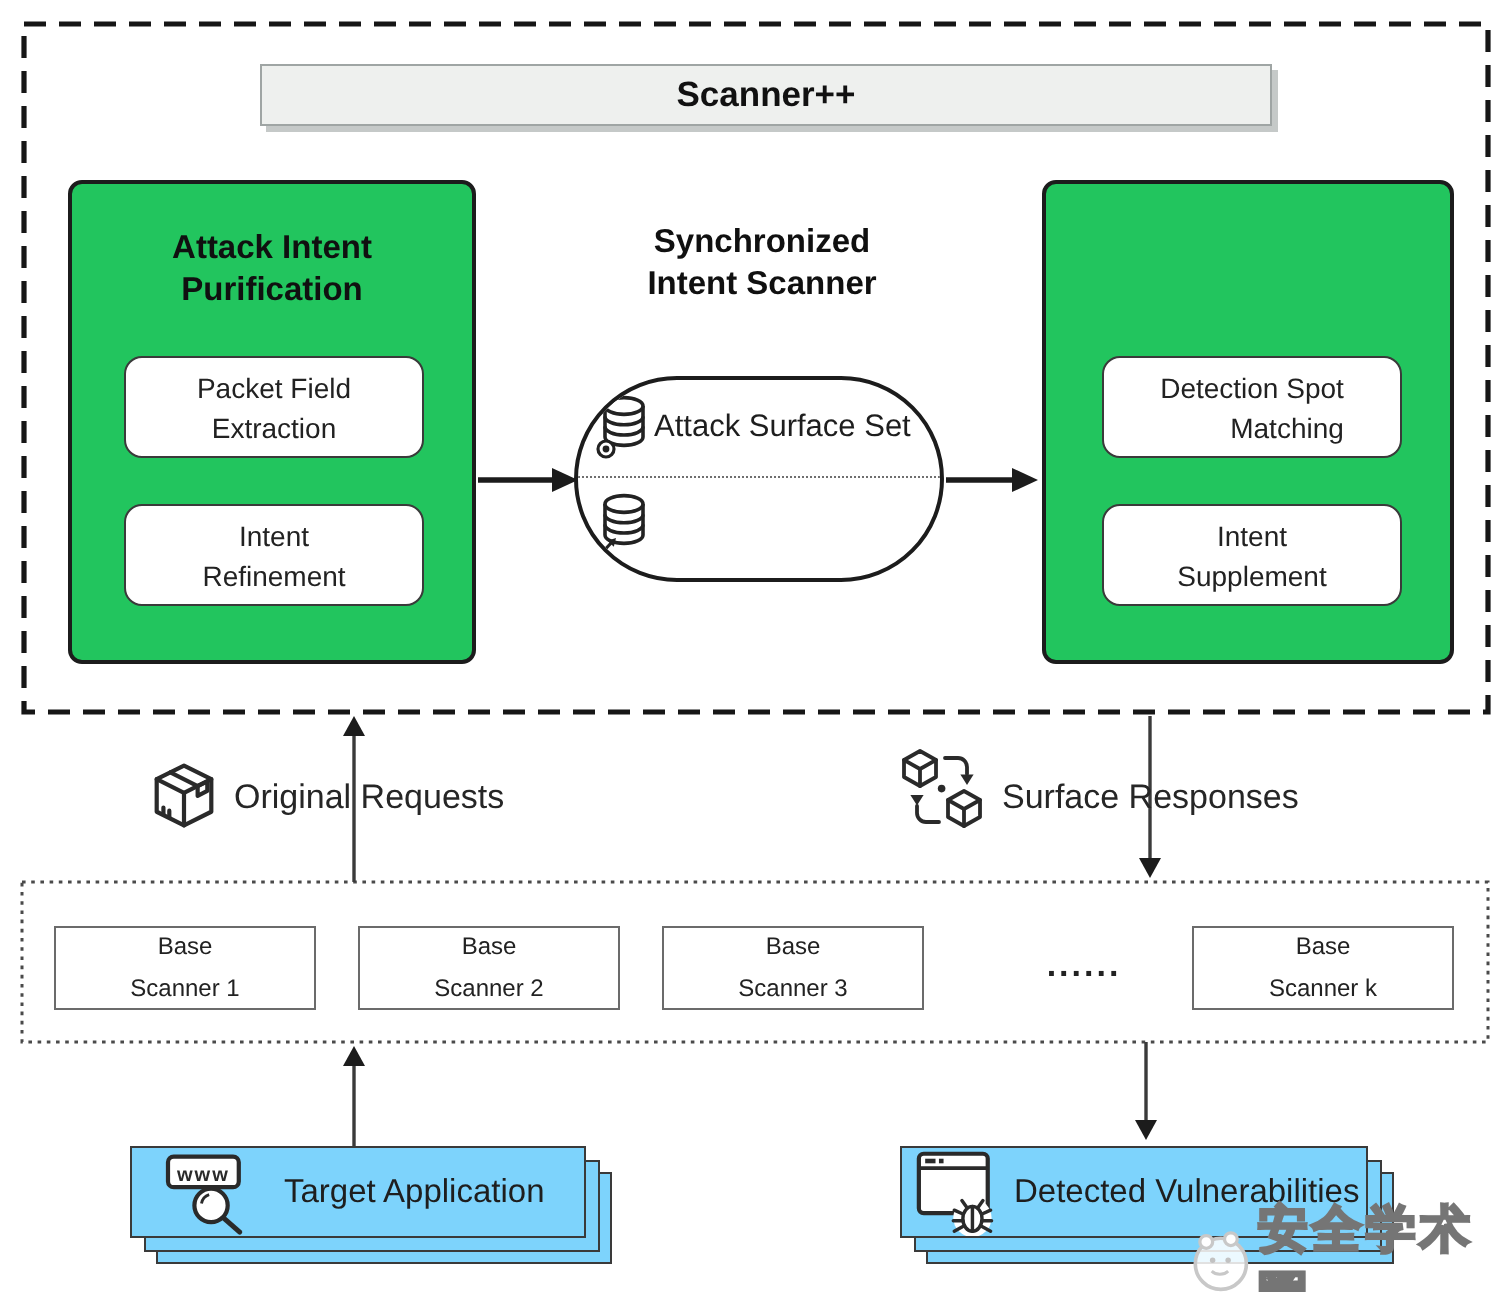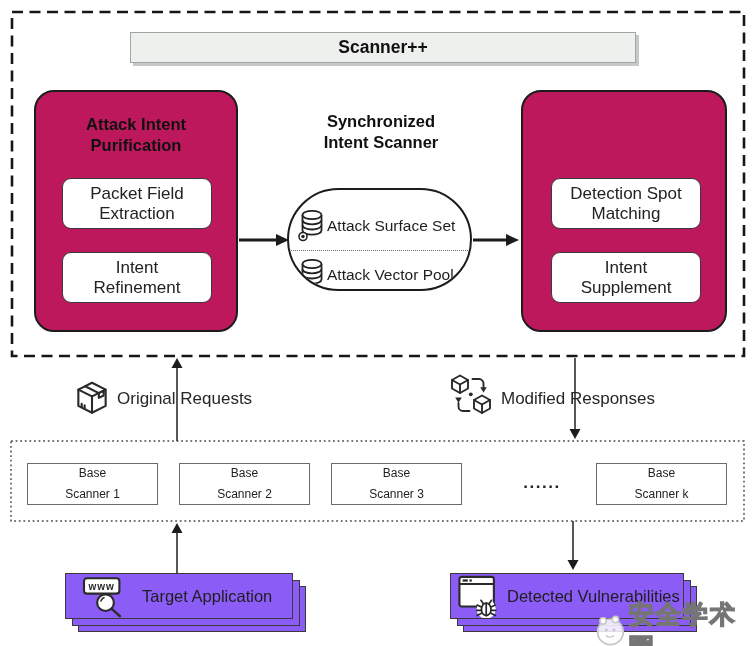--- a/index.html
+++ b/index.html
@@ -13,66 +13,66 @@
   
   .scanner-bar {
     left:130px; top:32px; width:506px; height:31px;
     background:#eef0ee; border:1px solid #9fa5a4; box-shadow:3px 3px 0 #c5c9c8;
     display:flex; align-items:center; justify-content:center;
     font-weight:bold; font-size:17.5px; color:#111; box-sizing:border-box;
   }
 
   
   .module {
-    border:2.4px solid #1c1c1c; border-radius:20px; background:#be185d; box-sizing:border-box;
+    border:2.4px solid #1c1c1c; border-radius:7px; background:#22c55e; box-sizing:border-box;
   }
   .module-title {
     position:absolute; left:0; width:100%; top:22px;
     font-weight:bold; font-size:16.5px; line-height:21px; color:#101010;
     text-align:center; white-space:pre-line;
   }
   .step-box {
     position:absolute; border:1.6px solid #3a3a3a; border-radius:9px; background:#fff;
     display:flex; align-items:center; justify-content:center; text-align:center;
-    font-size:17px; line-height:20px; color:#222; white-space:pre-line; box-sizing:border-box;
+    font-size:14px; line-height:20px; color:#222; white-space:pre-line; box-sizing:border-box;
   }
 
   
   .lib-title {
     left:281px; top:111px; width:200px; text-align:center;
     font-weight:bold; font-size:16.5px; line-height:21px; color:#101010; white-space:pre-line;
   }
   .stadium {
     left:287px; top:188px; width:185px; height:103px;
     border:2.4px solid #1c1c1c; border-radius:52px; background:#fff;
     box-sizing:border-box; overflow:hidden;
   }
   .lib-row {
     display:flex; align-items:center; height:48.6px; padding-left:9px;
     font-size:15.5px; color:#1e1e1e; box-sizing:border-box;
   }
-  .lib-row.first { border-bottom:1.5px dotted #6f6f6f;margin-top:12px; }
+  .lib-row.first { border-bottom:1.5px dotted #6f6f6f; }
   .lib-row .txt { margin-left:2px; }
 
   
   .flow-label { font-size:17px; color:#262626; }
 
   
   .base-box {
     border:1.6px solid #6b6b6b; background:#fff;
     display:flex; align-items:center; justify-content:center; text-align:center;
     font-size:12px; line-height:21px; color:#222; white-space:pre-line; box-sizing:border-box;
   }
   .ellipsis-label { font-size:17px; font-weight:bold; letter-spacing:1.5px; color:#222; }
 
   
   .stack { position:absolute; }
   .stack .layer {
     position:absolute; width:100%; height:100%;
-    border:1.5px solid #3a3a3a; background:#8b5cf6; box-sizing:border-box;
+    border:1.5px solid #3a3a3a; background:#7dd3fc; box-sizing:border-box;
   }
   .stack .layer.l3 { left:13px; top:13px; }
   .stack .layer.l2 { left:7px; top:7px; }
   .stack .layer.front {
     left:0; top:0; display:flex; align-items:center;
   }
   .stack-label { font-size:16.5px; color:#1e1e1e; white-space:nowrap; }
 
   
   .watermark { z-index:6; display:flex; align-items:center; }
@@ -159,26 +159,25 @@
       <svg class="ico" width="27" height="33" viewBox="0 0 27 33">
         <g fill="none" stroke="#222" stroke-width="1.8">
           <path d="M4.5 6 V21.5 a9.5 4.2 0 0 0 19 0 V6"></path>
           <ellipse cx="14" cy="6" rx="9.5" ry="4.2" fill="#fff"></ellipse>
           <path d="M4.5 11.2 a9.5 4.2 0 0 0 19 0"></path>
           <path d="M4.5 16.3 a9.5 4.2 0 0 0 19 0"></path>
           <line x1="1.5" y1="32" x2="8" y2="25" stroke-width="1.6"></line>
         </g>
         <polygon points="10,23 8.9,27.4 5.7,24.4" fill="#222"></polygon>
       </svg>
-      <span class="txt">Attack Vector Pool</span>
     </div>
   </div>
 
   <div class="abs module" style="left:521px; top:90px; width:206px; height:242px;">
-    <div class="step-box" style="left:28px; top:86px; width:150px; height:51px;">Detection Spot
+    <div class="step-box" style="left:28px; top:86px; width:150px; height:51px;text-align:right;">Detection Spot
 Matching</div>
     <div class="step-box" style="left:28px; top:160px; width:150px; height:51px;">Intent
 Supplement</div>
   </div>
 
   <svg class="abs ico" style="left:71px; top:377px;" width="42" height="42" viewBox="0 0 40 40">
     <g fill="none" stroke="#2a2a2a" stroke-width="2" stroke-linejoin="round" stroke-linecap="round">
       <path d="M20 5.5 L33 12 V27.5 L20 34 L7 27.5 V12 Z"></path>
       <path d="M7 12 L20 18.5 L33 12"></path>
       <path d="M20 18.5 V34"></path>
@@ -197,21 +196,21 @@
       <path d="M33 21.5 L41 26 V34.5 L33 39 L25 34.5 V26 Z"></path>
       <path d="M25 26 L33 30.5 L41 26"></path>
       <path d="M33 30.5 V39"></path>
       <path d="M23.5 5 H30 a4.5 4.5 0 0 1 4.5 4.5 V13"></path>
       <path d="M20.5 37 H14 a4.5 4.5 0 0 1 -4.5 -4.5 V29"></path>
     </g>
     <polygon points="31.2,13.2 37.8,13.2 34.5,18.5" fill="#2a2a2a"></polygon>
     <polygon points="6.2,28.8 12.8,28.8 9.5,23.5" fill="#2a2a2a" transform="rotate(180 9.5 26.15)"></polygon>
     <circle cx="21.8" cy="20.3" r="1.9" fill="#2a2a2a"></circle>
   </svg>
-  <div class="abs flow-label" style="left:501px; top:389px;">Modified Responses</div>
+  <div class="abs flow-label" style="left:501px; top:389px;">Surface Responses</div>
 
   <div class="abs base-box" style="left:27px; top:463px; width:131px; height:42px;">Base
 Scanner 1</div>
   <div class="abs base-box" style="left:179px; top:463px; width:131px; height:42px;">Base
 Scanner 2</div>
   <div class="abs base-box" style="left:331px; top:463px; width:131px; height:42px;">Base
 Scanner 3</div>
   <div class="abs ellipsis-label" style="left:506px; top:473px; width:72px; text-align:center;">......</div>
   <div class="abs base-box" style="left:596px; top:463px; width:131px; height:42px;">Base
 Scanner k</div>

